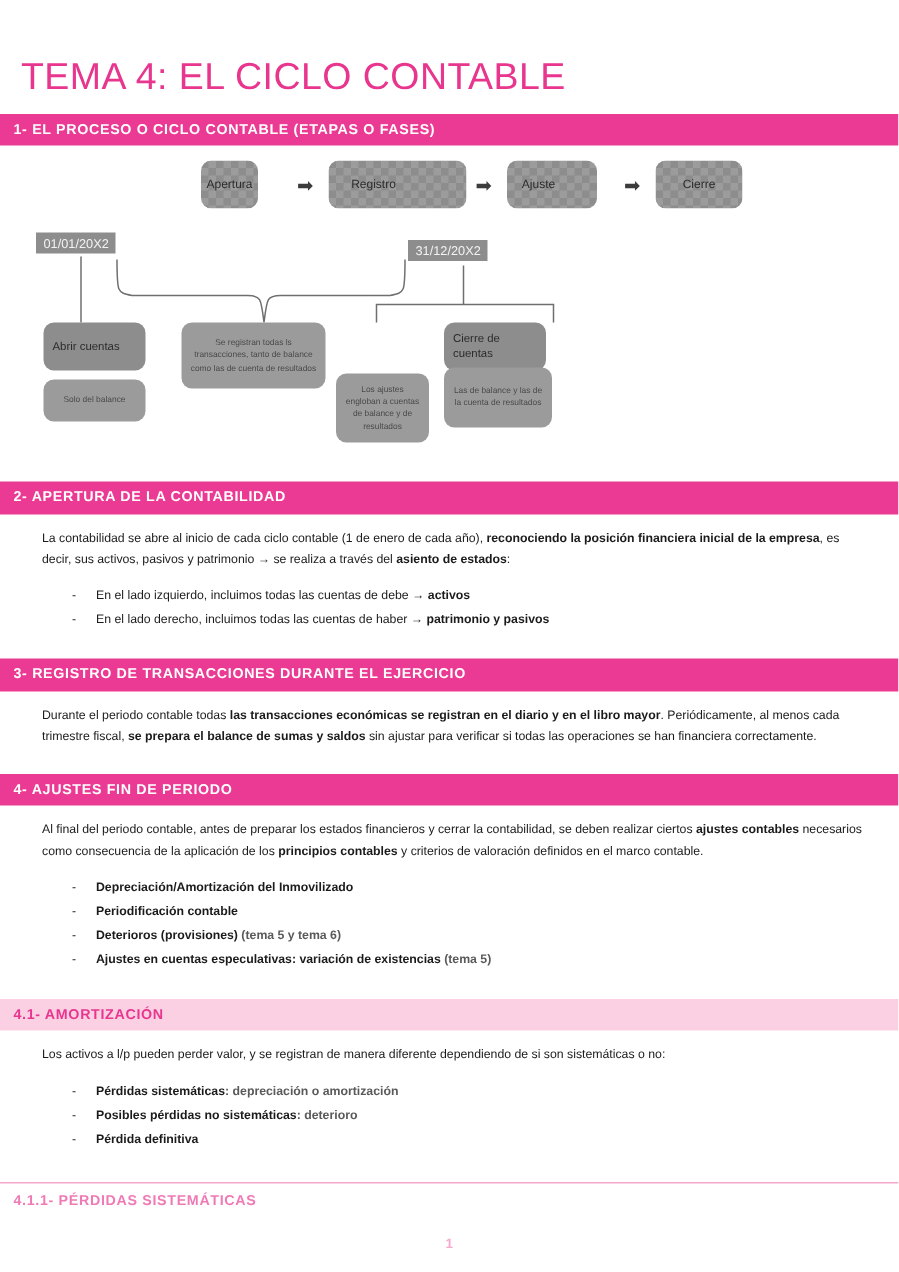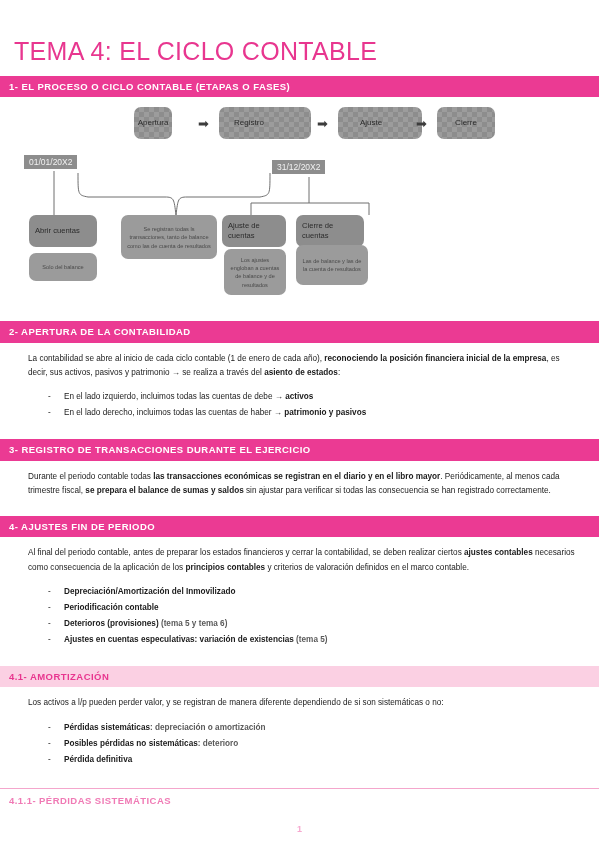--- a/index.html
+++ b/index.html
@@ -190,21 +190,21 @@
       <div class="dbox checker" style="left:110px; top:4px; width:38px; height:32px;">
         <span>Apertura</span>
       </div>
       <span class="arrow" style="left:174px; top:14px;">➡</span>
 
       <div class="dbox checker" style="left:195px; top:4px; width:92px; height:32px;">
         <span style="margin-right:32px;">Registro</span>
       </div>
       <span class="arrow" style="left:293px; top:14px;">➡</span>
 
-      <div class="dbox checker" style="left:314px; top:4px; width:84px; height:32px;">
+      <div class="dbox checker" style="left:314px; top:4px; width:60px; height:32px;">
         <span style="margin-right:18px;">Ajuste</span>
       </div>
       <span class="arrow" style="left:392px; top:14px;">➡</span>
 
       <div class="dbox checker" style="left:413px; top:4px; width:58px; height:32px;">
         <span>Cierre</span>
       </div>
 
       <div class="dlabel" style="left:0px; top:52px;">01/01/20X2</div>
       <div class="dlabel" style="left:248px; top:57px;">31/12/20X2</div>
@@ -223,23 +223,20 @@
         <span>Abrir cuentas</span>
       </div>
       <div class="dbox-sub" style="left:5px; top:150px; width:68px; height:28px;">
         <span>Solo del balance</span>
       </div>
 
       <div class="dbox-sub" style="left:97px; top:112px; width:96px; height:44px;">
         <span>Se registran todas ls transacciones, tanto de balance como las de cuenta de resultados</span>
       </div>
 
-      <div class="dbox" style="left:198px; top:112px; width:64px; height:32px; font-size:7.6px; padding:0 6px; justify-content:flex-start; text-align:left;">
-        <span>Ajuste de cuentas</span>
-      </div>
       <div class="dbox-sub" style="left:200px; top:146px; width:62px; height:46px;">
         <span>Los ajustes engloban a cuentas de balance y de resultados</span>
       </div>
 
       <div class="dbox" style="left:272px; top:112px; width:68px; height:32px; font-size:7.6px; padding:0 6px; justify-content:flex-start; text-align:left;">
         <span>Cierre de cuentas</span>
       </div>
       <div class="dbox-sub" style="left:272px; top:142px; width:72px; height:40px;">
         <span>Las de balance y las de la cuenta de resultados</span>
       </div>
@@ -251,21 +248,21 @@
   <div class="content">
     <p class="body"><span>La contabilidad se abre al inicio de cada ciclo contable (1 de enero de cada año), </span><b>reconociendo la posición financiera inicial de la empresa</b><span>, es decir, sus activos, pasivos y patrimonio → se realiza a través del </span><b>asiento de estados</b><span>:</span></p>
     <ul class="dashlist">
       <li><span>En el lado izquierdo, incluimos todas las cuentas de debe → </span><b>activos</b></li>
       <li><span>En el lado derecho, incluimos todas las cuentas de haber → </span><b>patrimonio y pasivos</b></li>
     </ul>
   </div>
 
   <div class="h1-bar" style="margin-top:18px;">3- REGISTRO DE TRANSACCIONES DURANTE EL EJERCICIO</div>
   <div class="content">
-    <p class="body"><span>Durante el periodo contable todas </span><b>las transacciones económicas se registran en el diario y en el libro mayor</b><span>. Periódicamente, al menos cada trimestre fiscal, </span><b>se prepara el balance de sumas y saldos</b><span> sin ajustar para verificar si todas las consecuencia se han registrado correctamente.</span></p>
+    <p class="body"><span>Durante el periodo contable todas </span><b>las transacciones económicas se registran en el diario y en el libro mayor</b><span>. Periódicamente, al menos cada trimestre fiscal, </span><b>se prepara el balance de sumas y saldos</b><span> sin ajustar para verificar si todas las operaciones se han financiera correctamente.</span></p>
   </div>
 
   <div class="h1-bar" style="margin-top:17px;">4- AJUSTES FIN DE PERIODO</div>
   <div class="content">
     <p class="body"><span>Al final del periodo contable, antes de preparar los estados financieros y cerrar la contabilidad, se deben realizar ciertos </span><b>ajustes contables</b><span> necesarios como consecuencia de la aplicación de los </span><b>principios contables</b><span> y criterios de valoración definidos en el marco contable.</span></p>
     <ul class="dashlist">
       <li><b>Depreciación/Amortización del Inmovilizado</b><span class="muted"></span></li>
       <li><b>Periodificación contable</b><span class="muted"></span></li>
       <li><b>Deterioros (provisiones)</b><span class="muted"> (tema 5 y tema 6)</span></li>
       <li><b>Ajustes en cuentas especulativas: variación de existencias</b><span class="muted"> (tema 5)</span></li>

